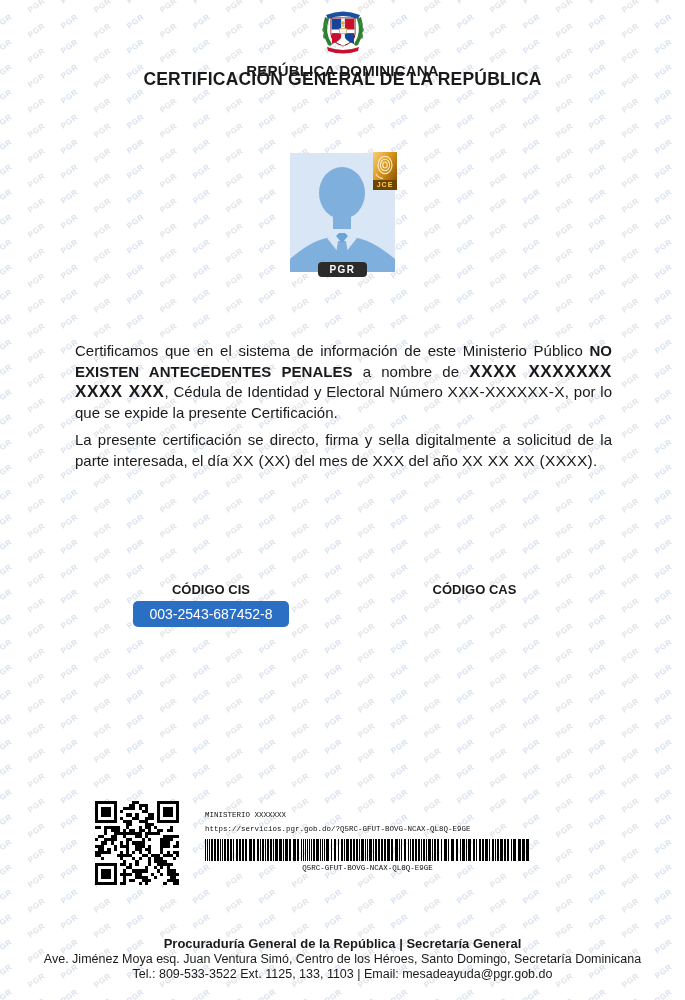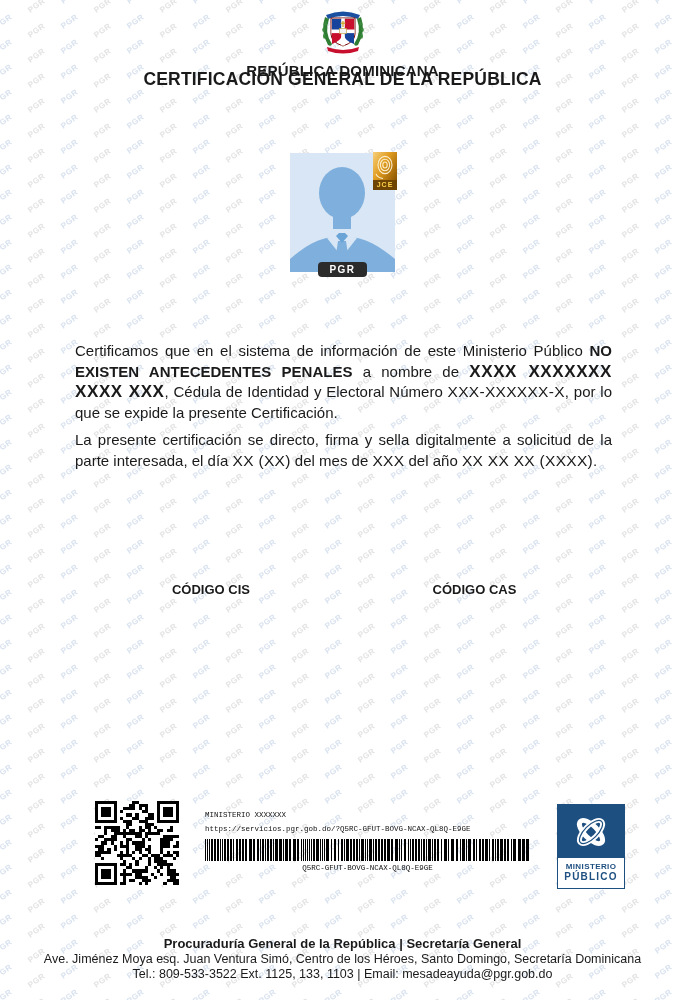--- a/index.html
+++ b/index.html
@@ -975,20 +975,21 @@
   </div>
   <div class="z pgr-pill">PGR</div>
 
 
   <div class="z para p1"><span>Certificamos que en el sistema de información de este Ministerio Público </span><span class="b">NO EXISTEN ANTECEDENTES PENALES</span><span> a nombre de </span><span class="name">XXXX XXXXXXX XXXX XXX</span><span>, Cédula de Identidad y Electoral Número </span><span class="ph">XXX-XXXXXX-X</span><span>, por lo que se expide la presente Certificación.</span></div>
   <div class="z para p2"><span>La presente certificación se directo, firma y sella digitalmente a solicitud de la parte interesada, el día </span><span class="ph">XX (XX)</span><span> del mes de </span><span class="ph">XXX</span><span> del año </span><span class="ph">XX XX XX (XXXX)</span><span>.</span></div>
 
 
   <div class="z code-col cis-col">
     <div class="code-label">CÓDIGO CIS</div>
+    <div class="code-badge" style="background-color: rgb(42, 111, 196);">003-2543-687452-8</div>
   </div>
   <div class="z code-col cas-col">
     <div class="code-label">CÓDIGO CAS</div>
   </div>
 
   <div class="z qr" id="qr"><svg width="84" height="84" viewBox="0 0 27 27" shape-rendering="crispEdges">
         <rect x="0" y="0" width="27" height="27" fill="#ffffff"></rect>
         <rect x="12" y="0" width="1" height="1" fill="#000"></rect>
         <rect x="13" y="0" width="1" height="1" fill="#000"></rect>
         <rect x="11" y="1" width="1" height="1" fill="#000"></rect>
@@ -1359,33 +1360,18 @@
         <rect x="299" y="0" width="2" height="22" fill="#000"></rect>
         <rect x="302" y="0" width="2" height="22" fill="#000"></rect>
         <rect x="306" y="0" width="1" height="22" fill="#000"></rect>
         <rect x="308" y="0" width="3" height="22" fill="#000"></rect>
         <rect x="313" y="0" width="3" height="22" fill="#000"></rect>
         <rect x="317" y="0" width="3" height="22" fill="#000"></rect>
         <rect x="321" y="0" width="3" height="22" fill="#000"></rect>
       </svg></div>
   <div class="z mono barcode-caption">Q5RC-GFUT-BOVG-NCAX-QL8Q-E9GE</div>
 
-  <div class="z mp-logo">
-    <div class="mp-top">
-      <svg width="40" height="40" viewBox="0 0 40 40">
-        <g fill="none" stroke="#ffffff" stroke-width="5">
-          <ellipse cx="20" cy="20" rx="15" ry="6.5" transform="rotate(45 20 20)"></ellipse>
-          <ellipse cx="20" cy="20" rx="15" ry="6.5" transform="rotate(-45 20 20)"></ellipse>
-        </g>
-        <g fill="none" stroke="#1d4f80" stroke-width="1.2">
-          <ellipse cx="20" cy="20" rx="15" ry="6.5" transform="rotate(-45 20 20)"></ellipse>
-        </g>
-      </svg>
-    </div>
-    <div class="mp-l1">MINISTERIO</div>
-    <div class="mp-l2">PÚBLICO</div>
-  </div>
 
   <div class="z f1">Procuraduría General de la República | Secretaría General</div>
   <div class="z f2">Ave. Jiménez Moya esq. Juan Ventura Simó, Centro de los Héroes, Santo Domingo, Secretaría Dominicana</div>
   <div class="z f3">Tel.: 809-533-3522 Ext. 1125, 133, 1103 | Email: mesadeayuda@pgr.gob.do</div>
 
 </div>
 
 </body></html>

